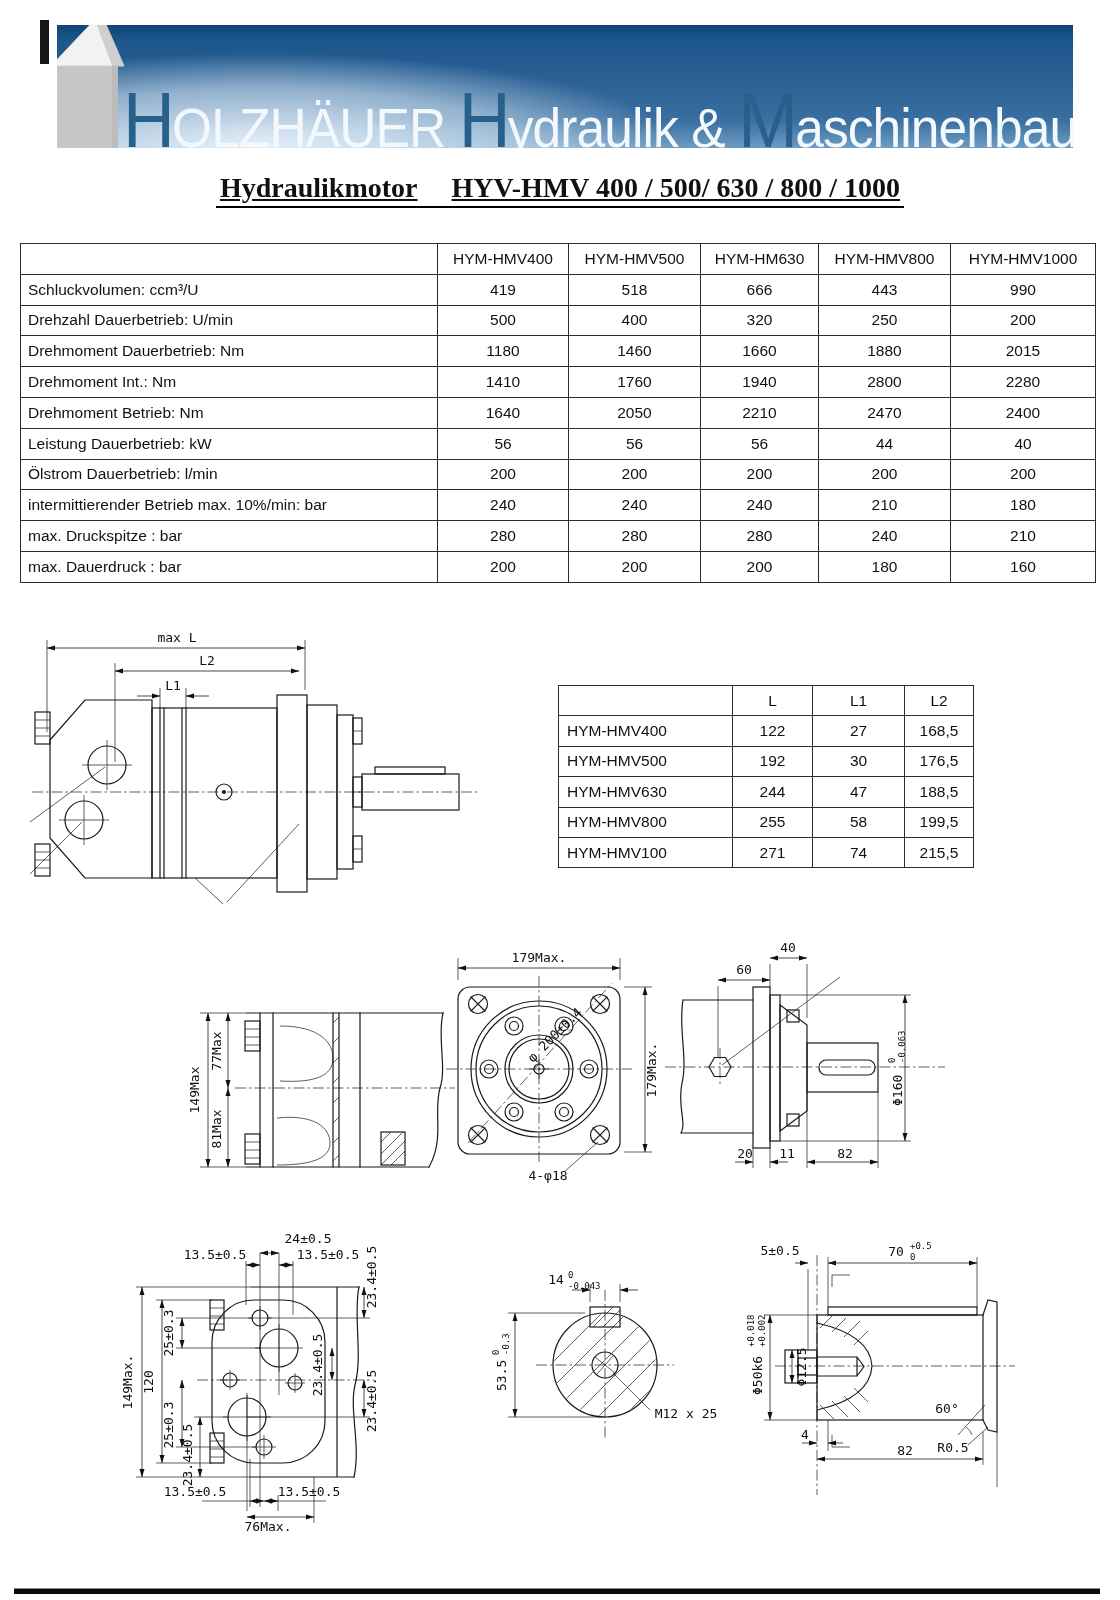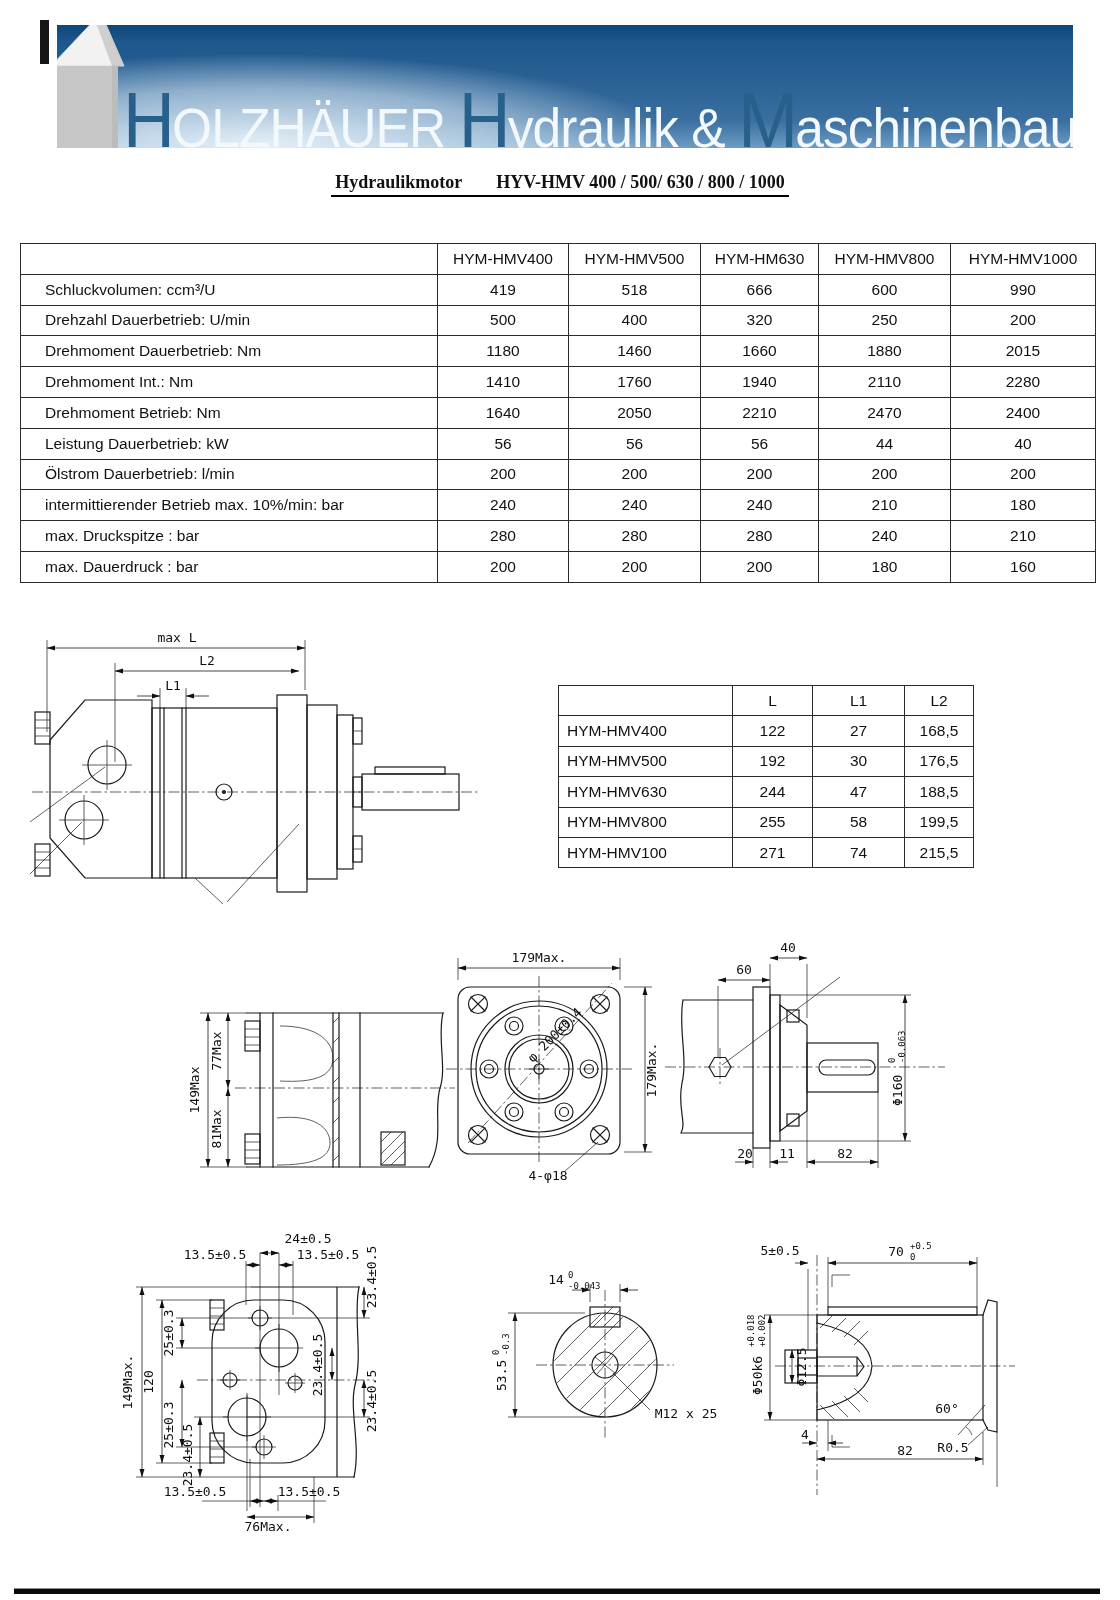--- a/index.html
+++ b/index.html
@@ -12,29 +12,29 @@
       radial-gradient(ellipse 60% 110% at 20% 98%, rgba(232,242,250,.96) 0%, rgba(225,238,248,.55) 42%, rgba(225,238,248,0) 68%),
       linear-gradient(to bottom,#0e4678 0%,#1d578c 14%,#2c6296 48%,#3a6fa0 78%,#6d9cc4 100%);}
   #banner-sliver{position:absolute;left:40px;top:20px;width:9px;height:44px;background:#161616;}
   .banner-text{position:absolute;left:66px;top:56px;white-space:nowrap;transform:scaleX(.92);transform-origin:left top;}
   .bt-big{font:400 78px/1 "Liberation Sans",sans-serif;color:#27608a;letter-spacing:-3px;}
   .bt-small{font:400 56px/1 "Liberation Sans",sans-serif;color:#f3f8fc;letter-spacing:-1px;}
 
   
   #title{position:absolute;left:0;top:172px;width:1120px;text-align:center;}
   #title .twrap{display:inline-block;border-bottom:2.5px solid #000;padding:0 4px 2px 4px;
-    font-family:"Liberation Serif",serif;font-weight:bold;font-size:18px;}
+    font-family:"Liberation Serif",serif;font-weight:bold;font-size:28px;text-decoration:underline;}
   #title .tgap{display:inline-block;width:34px;}
 
   
   table{border-collapse:collapse;table-layout:fixed;}
   #spec-table{position:absolute;left:20px;top:243px;width:1075px;}
   #spec-table td,#spec-table th{border:1.7px solid #2b2b2b;font-size:15.5px;font-weight:normal;
      height:29.8px;padding:0;overflow:hidden;white-space:nowrap;}
-  #spec-table td.lbl{text-align:left;padding-left:24px;}
+  #spec-table td.lbl{text-align:left;padding-left:7px;}
   #spec-table td.val,#spec-table th{text-align:center;}
 
   #dim-table{position:absolute;left:558px;top:685px;width:415px;}
   #dim-table td,#dim-table th{border:1.7px solid #2b2b2b;font-size:15.5px;font-weight:normal;
      height:29.4px;padding:0;white-space:nowrap;}
   #dim-table td.lbl{text-align:left;padding-left:8px;}
   #dim-table td.val,#dim-table th{text-align:center;}
 
   
   .drw{position:absolute;}
@@ -94,21 +94,21 @@
       <th>HYM-HMV500</th>
       <th>HYM-HM630</th>
       <th>HYM-HMV800</th>
       <th>HYM-HMV1000</th>
     </tr>
     <tr>
       <td class="lbl">Schluckvolumen: ccm³/U</td>
       <td class="val">419</td>
       <td class="val">518</td>
       <td class="val">666</td>
-      <td class="val">600</td>
+      <td class="val">443</td>
       <td class="val">990</td>
     </tr>
     <tr>
       <td class="lbl">Drehzahl Dauerbetrieb:  U/min</td>
       <td class="val">500</td>
       <td class="val">400</td>
       <td class="val">320</td>
       <td class="val">250</td>
       <td class="val">200</td>
     </tr>
@@ -118,21 +118,21 @@
       <td class="val">1460</td>
       <td class="val">1660</td>
       <td class="val">1880</td>
       <td class="val">2015</td>
     </tr>
     <tr>
       <td class="lbl">Drehmoment Int.:  Nm</td>
       <td class="val">1410</td>
       <td class="val">1760</td>
       <td class="val">1940</td>
-      <td class="val">2110</td>
+      <td class="val">2800</td>
       <td class="val">2280</td>
     </tr>
     <tr>
       <td class="lbl">Drehmoment Betrieb:  Nm</td>
       <td class="val">1640</td>
       <td class="val">2050</td>
       <td class="val">2210</td>
       <td class="val">2470</td>
       <td class="val">2400</td>
     </tr>

